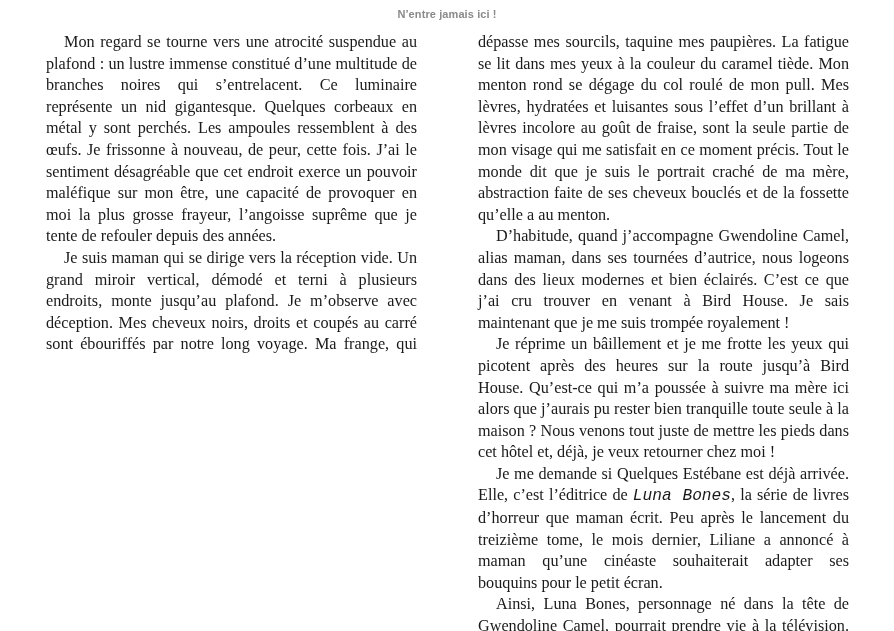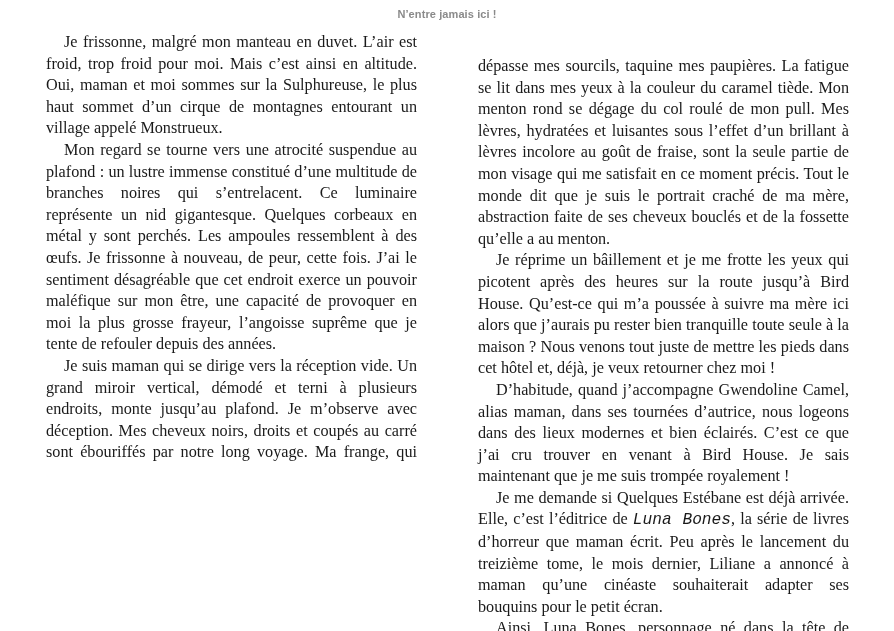--- a/index.html
+++ b/index.html
@@ -37,37 +37,35 @@
     hyphens: none;
   }
   .column.left { left: 46px; }
   .column.right { left: 478px; }
   .column p {
     margin: 0;
     text-indent: 18px;
   }
   .column p.continued {
     text-indent: 0;
-    margin-top: 24px;
   }
   .column p.force-justify {
     text-align-last: justify;
   }
   em { font-style: italic; font-family: Liberation Mono, monospace; }
 </style>
 </head>
 <body>
 
 <div class="running-header">N’entre jamais ici !</div>
 
 <div class="column left">
-  <p>Je frissonne, malgré mon manteau en duvet. L’air est froid, trop froid pour moi. Mais c’est ainsi en altitude. Oui, maman et moi sommes sur la Sulphureuse, le plus haut sommet d’un cirque de montagnes entourant un village appelé Monstrueux.</p>
   <p>Mon regard se tourne vers une atrocité suspendue au plafond : un lustre immense constitué d’une multitude de branches noires qui s’entrelacent. Ce luminaire représente un nid gigantesque. Quelques corbeaux en métal y sont perchés. Les ampoules ressemblent à des œufs. Je frissonne à nouveau, de peur, cette fois. J’ai le sentiment désagréable que cet endroit exerce un pouvoir maléfique sur mon être, une capacité de provoquer en moi la plus grosse frayeur, l’angoisse suprême que je tente de refouler depuis des années.</p>
   <p class="force-justify">Je suis maman qui se dirige vers la réception vide. Un grand miroir vertical, démodé et terni à plusieurs endroits, monte jusqu’au plafond. Je m’observe avec déception. Mes cheveux noirs, droits et coupés au carré sont ébouriffés par notre long voyage. Ma frange, qui</p>
 </div>
 
 <div class="column right">
   <p class="continued">dépasse mes sourcils, taquine mes paupières. La fatigue se lit dans mes yeux à la couleur du caramel tiède. Mon menton rond se dégage du col roulé de mon pull. Mes lèvres, hydratées et luisantes sous l’effet d’un brillant à lèvres incolore au goût de fraise, sont la seule partie de mon visage qui me satisfait en ce moment précis. Tout le monde dit que je suis le portrait craché de ma mère, abstraction faite de ses cheveux bouclés et de la fossette qu’elle a au menton.</p>
+  <p>D’habitude, quand j’accompagne Gwendoline Camel, alias maman, dans ses tournées d’autrice, nous logeons dans des lieux modernes et bien éclairés. C’est ce que j’ai cru trouver en venant à Bird House. Je sais maintenant que je me suis trompée royalement !</p>
   <p>Je réprime un bâillement et je me frotte les yeux qui picotent après des heures sur la route jusqu’à Bird House. Qu’est-ce qui m’a poussée à suivre ma mère ici alors que j’aurais pu rester bien tranquille toute seule à la maison ? Nous venons tout juste de mettre les pieds dans cet hôtel et, déjà, je veux retourner chez moi !</p>
-  <p>D’habitude, quand j’accompagne Gwendoline Camel, alias maman, dans ses tournées d’autrice, nous logeons dans des lieux modernes et bien éclairés. C’est ce que j’ai cru trouver en venant à Bird House. Je sais maintenant que je me suis trompée royalement !</p>
   <p><span>Je me demande si Quelques Estébane est déjà arrivée. Elle, c’est l’éditrice de </span><em>Luna Bones</em><span>, la série de livres d’horreur que maman écrit. Peu après le lancement du treizième tome, le mois dernier, Liliane a annoncé à maman qu’une cinéaste souhaiterait adapter ses bouquins pour le petit écran.</span></p>
   <p class="force-justify">Ainsi, Luna Bones, personnage né dans la tête de Gwendoline Camel, pourrait prendre vie à la télévision.</p>
 </div>
 
 </body></html>

